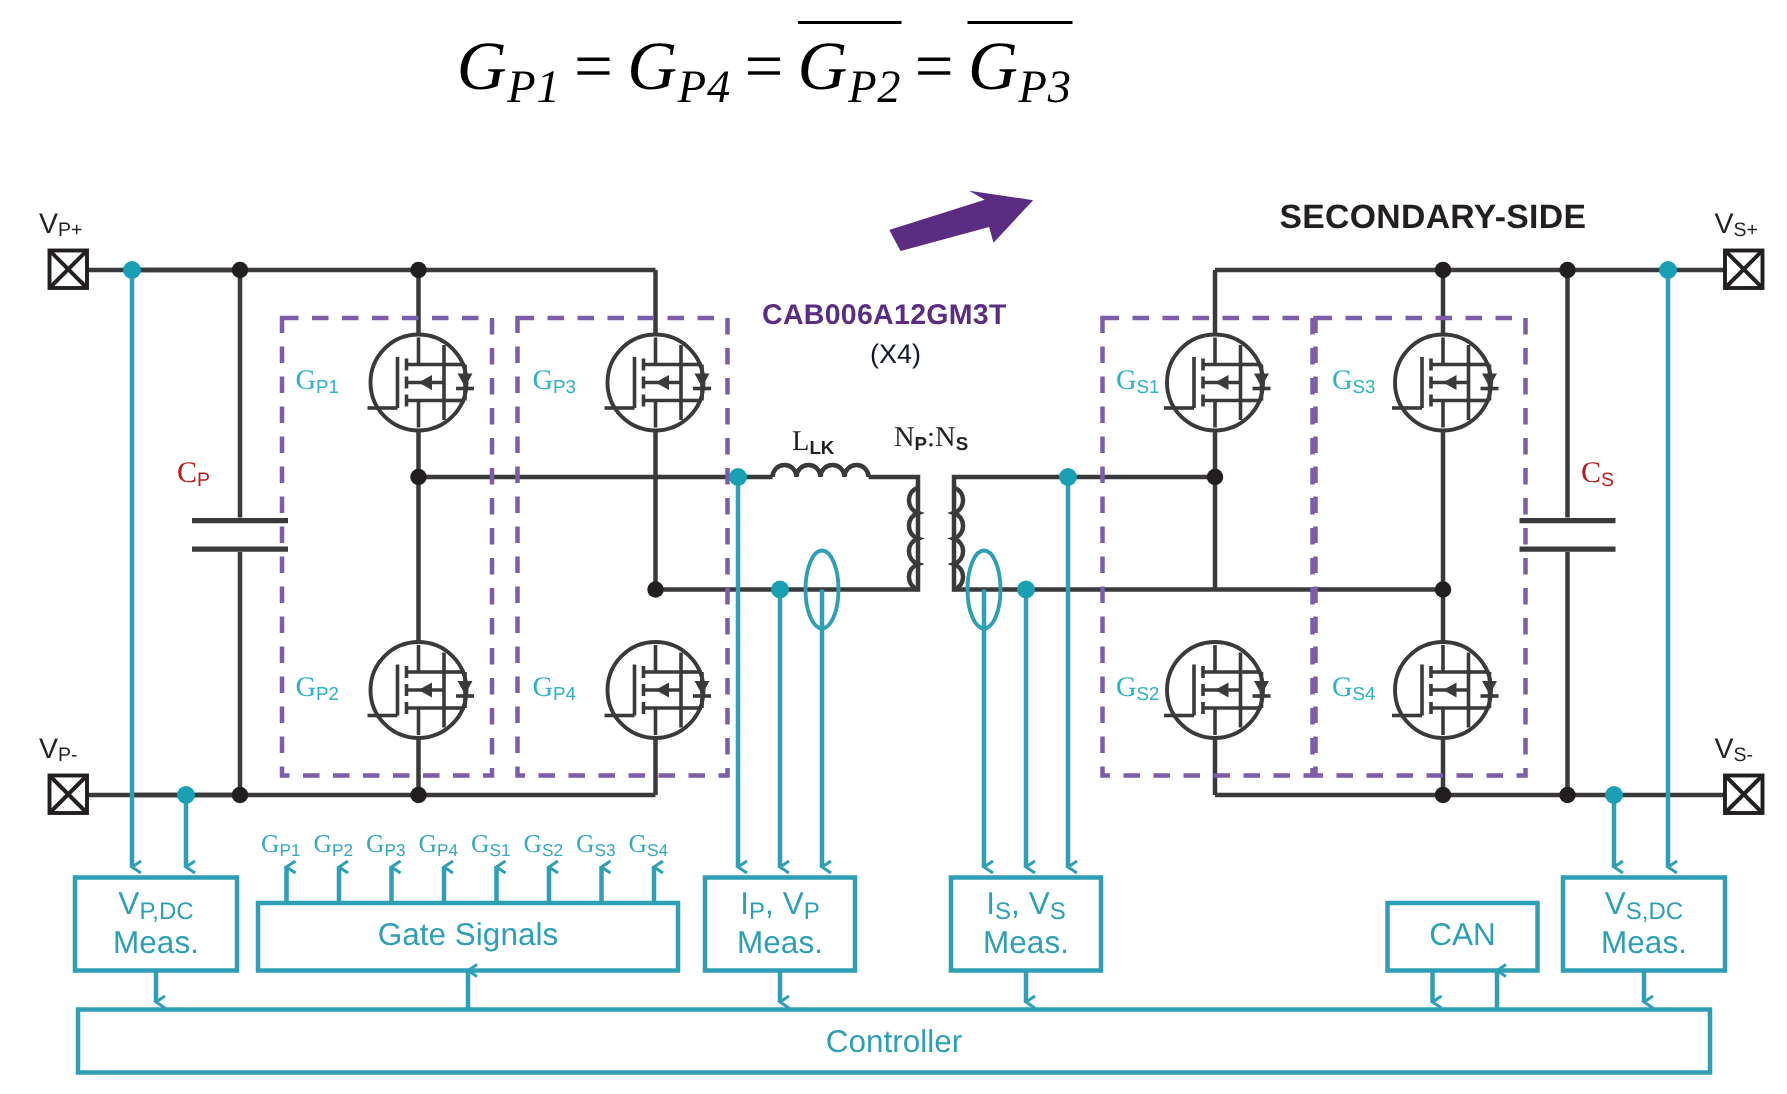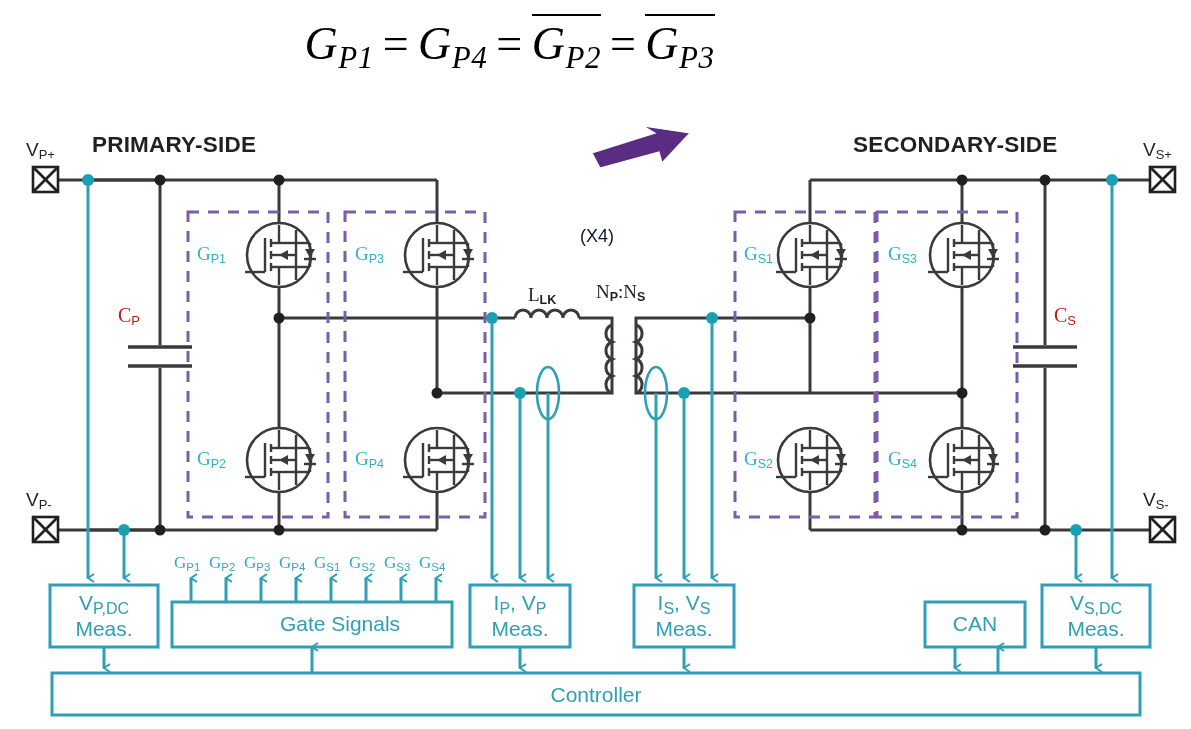--- a/index.html
+++ b/index.html
@@ -402,21 +402,20 @@
       <line x1="998" y1="673" x2="998" y2="647" marker-end="url(#arrUp)"></line>
       <line x1="1096" y1="647" x2="1096" y2="668" marker-end="url(#arrDown)"></line>
     </g>
 
     <g>
       <path d="M592,153 L655,133 L643,126 L690,133 L662,163 L659,152 L600,168 Z" fill="#5b2d82"></path>
       <path d="M592,153 L655,133 L643,126 L690,133 L662,163 L659,152 L600,168 Z" fill="none" stroke="#ffffff" stroke-width="1.2"></path>
     </g>
   </svg>
 
-  <div class="lbl sec-title" style="left:92px;top:134px;">PRIMARY-SIDE</div>
   <div class="lbl sec-title" style="left:853px;top:134px;">SECONDARY-SIDE</div>
 
   <div class="lbl term" style="left:26px;top:140px;">
     <span>V</span><span class="s">P+</span>
   </div>
   <div class="lbl term" style="left:26px;top:490px;">
     <span>V</span><span class="s">P-</span>
   </div>
   <div class="lbl term" style="left:1143px;top:140px;">
     <span>V</span><span class="s">S+</span>
@@ -457,20 +456,21 @@
   <div class="lbl gate" style="left:744px;top:449px;">
     <span>G</span><span class="s">S2</span>
   </div>
   <div class="lbl gate" style="left:888px;top:244px;">
     <span>G</span><span class="s">S3</span>
   </div>
   <div class="lbl gate" style="left:888px;top:449px;">
     <span>G</span><span class="s">S4</span>
   </div>
 
+  <div class="partno" style="left:508px;top:200px;">CAB006A12GM3T</div>
   <div class="x4" style="left:580px;top:226px;">(X4)</div>
 
   <div class="lbl gsig" style="left:174px;top:554px;">
     <span>G</span><span class="s">P1</span></div>
   <div class="lbl gsig" style="left:209px;top:554px;">
     <span>G</span><span class="s">P2</span></div>
   <div class="lbl gsig" style="left:244px;top:554px;">
     <span>G</span><span class="s">P3</span></div>
   <div class="lbl gsig" style="left:279px;top:554px;">
     <span>G</span><span class="s">P4</span></div>
@@ -481,21 +481,21 @@
   <div class="lbl gsig" style="left:384px;top:554px;">
     <span>G</span><span class="s">S3</span></div>
   <div class="lbl gsig" style="left:419px;top:554px;">
     <span>G</span><span class="s">S4</span></div>
 
   <div class="boxtxt" style="left:50px;top:591px;width:108px;">
     <div><span>V</span><span class="s">P,DC</span></div>
     <div>Meas.</div>
   </div>
 
-  <div class="boxtxt" style="left:172px;top:612px;width:280px;padding-left:28px;">Gate Signals</div>
+  <div class="boxtxt" style="left:172px;top:612px;width:280px;">Gate Signals</div>
 
   <div class="boxtxt" style="left:470px;top:591px;width:100px;">
     <div><span>I</span><span class="s">P</span><span>, </span><span>V</span><span class="s">P</span></div>
     <div>Meas.</div>
   </div>
 
   <div class="boxtxt" style="left:634px;top:591px;width:100px;">
     <div><span>I</span><span class="s">S</span><span>, </span><span>V</span><span class="s">S</span></div>
     <div>Meas.</div>
   </div>

